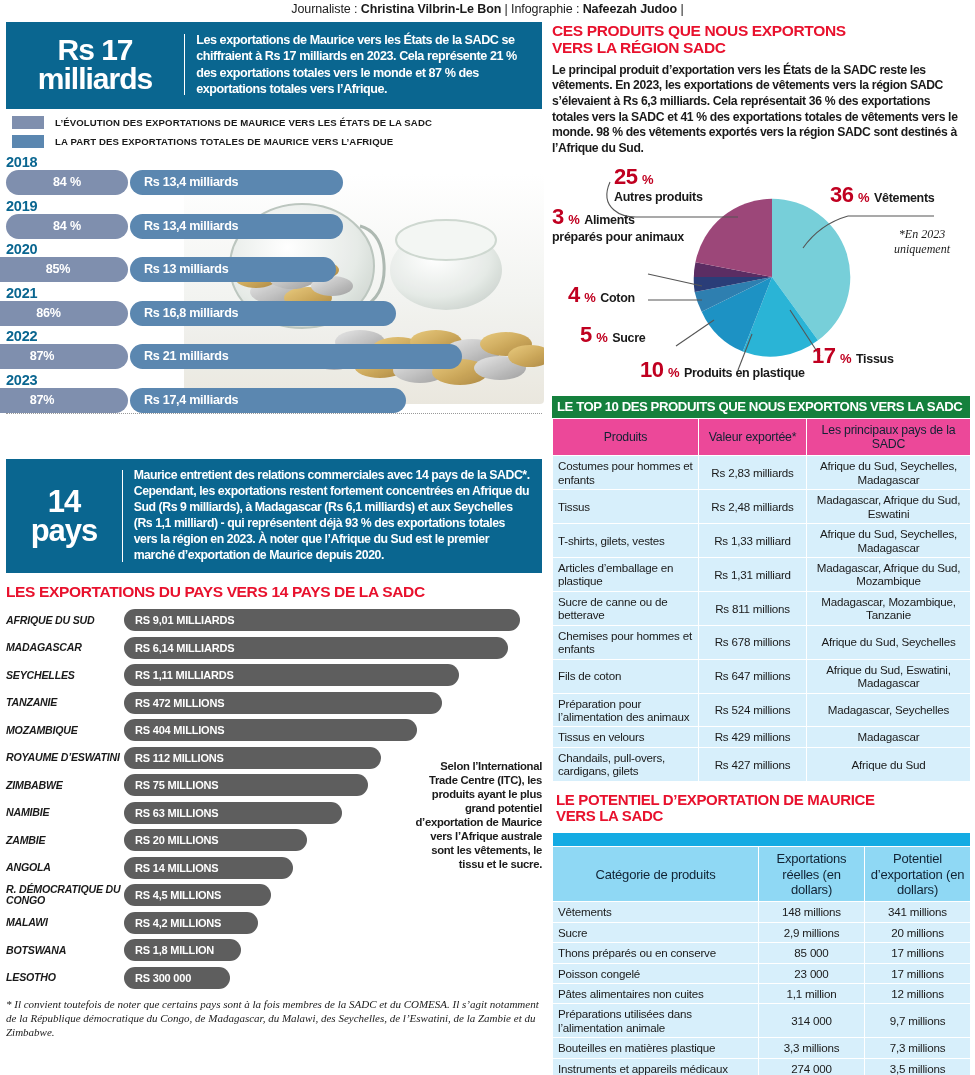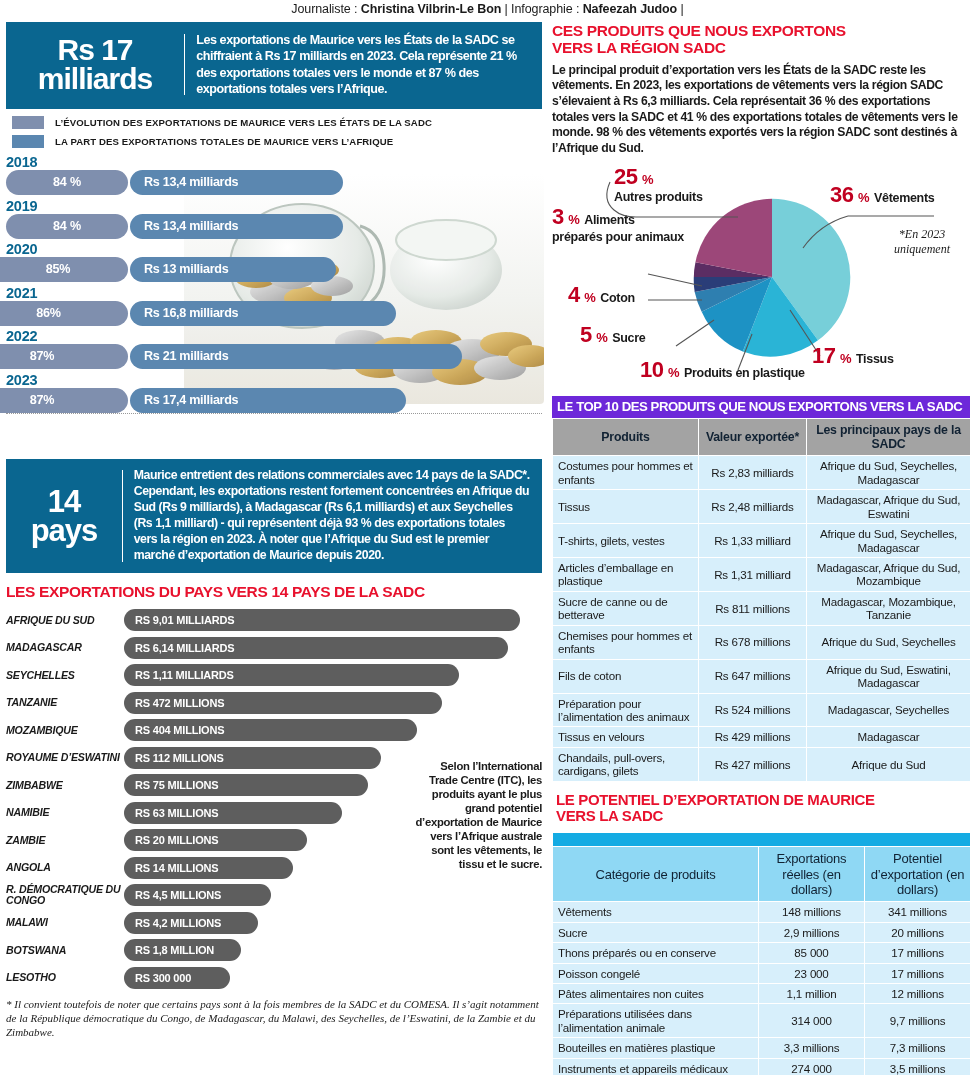--- a/index.html
+++ b/index.html
@@ -122,25 +122,25 @@
   .pl.wrap{white-space:normal;}
   .note-2023{
     position:absolute;right:2px;top:67px;width:92px;text-align:center;
     font-family:"Liberation Serif", serif;font-style:italic;font-size:12px;
     line-height:1.22;color:#1a1a1a;
   }
 
   
   table{border-collapse:collapse;width:100%;table-layout:fixed;}
   .tbl-title{
-    background:#6d28d9;color:#fff;font-weight:bold;font-size:13.2px;
+    background:#15803d;color:#fff;font-weight:bold;font-size:13.2px;
     padding:3px 4px 4px 5px;letter-spacing:-0.45px;
   }
   .t1 th{
-    background:#a3a3a3;color:#123;font-size:12.3px;font-weight:bold;
+    background:#ec4899;color:#123;font-size:12.3px;font-weight:normal;
     padding:4px 3px;border:1px solid #fff;letter-spacing:-0.2px;
   }
   .t1 td{
     background:#d7effb;font-size:11.6px;padding:3px 5px;
     border:1px solid #fff;letter-spacing:-0.2px;line-height:1.16;vertical-align:middle;
   }
   .t1 td.c{text-align:center;}
   .t2 .hdrstrip td{background:#14abe3;height:13px;padding:0;border:1px solid #fff;}
   .t2 th{
     background:#8fd8f4;color:#123;font-size:13px;font-weight:normal;

